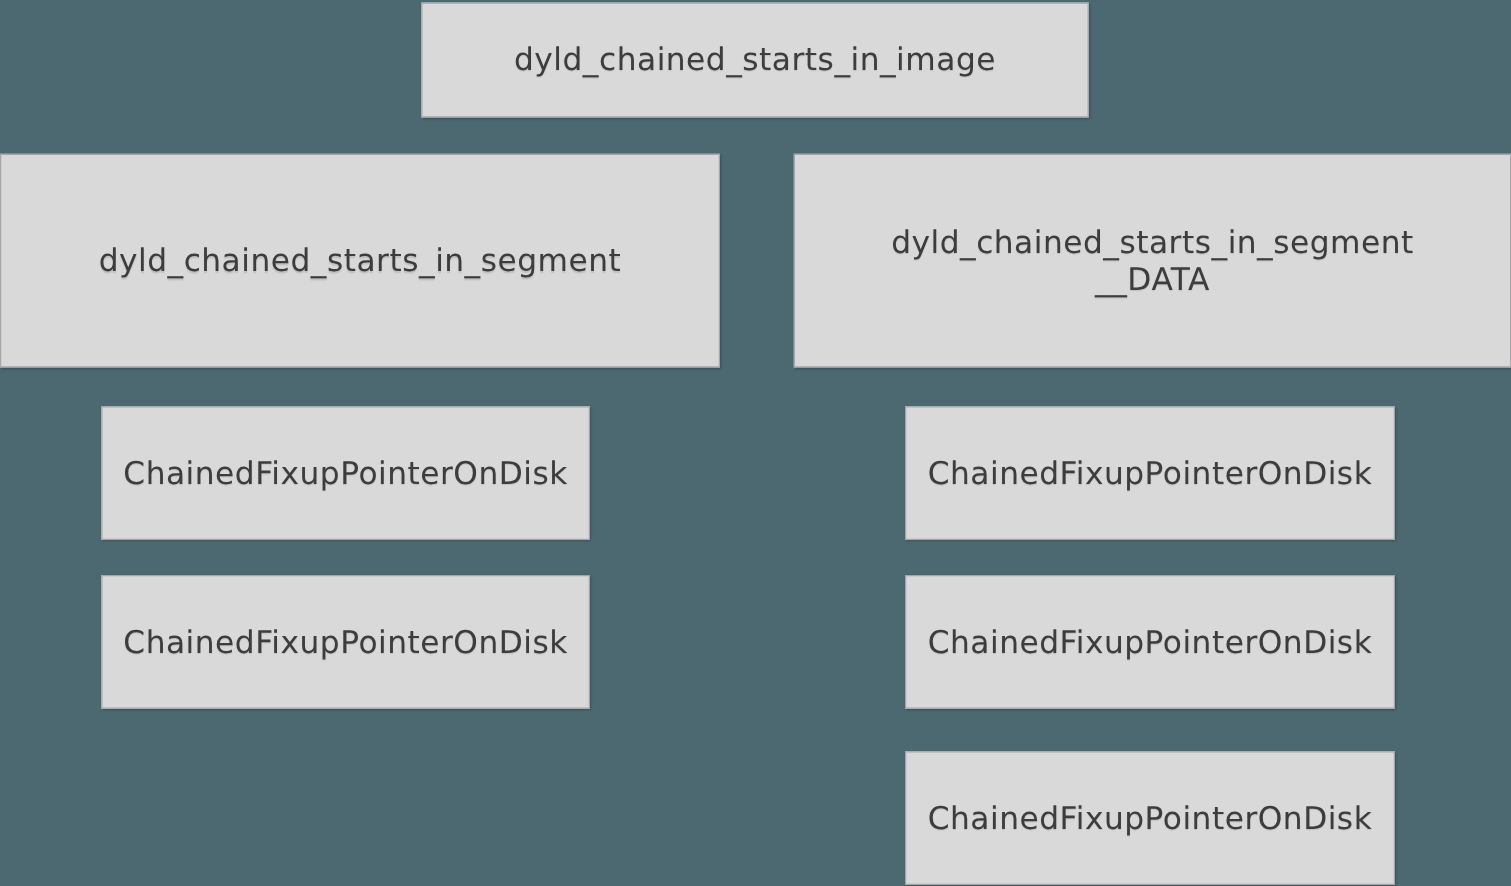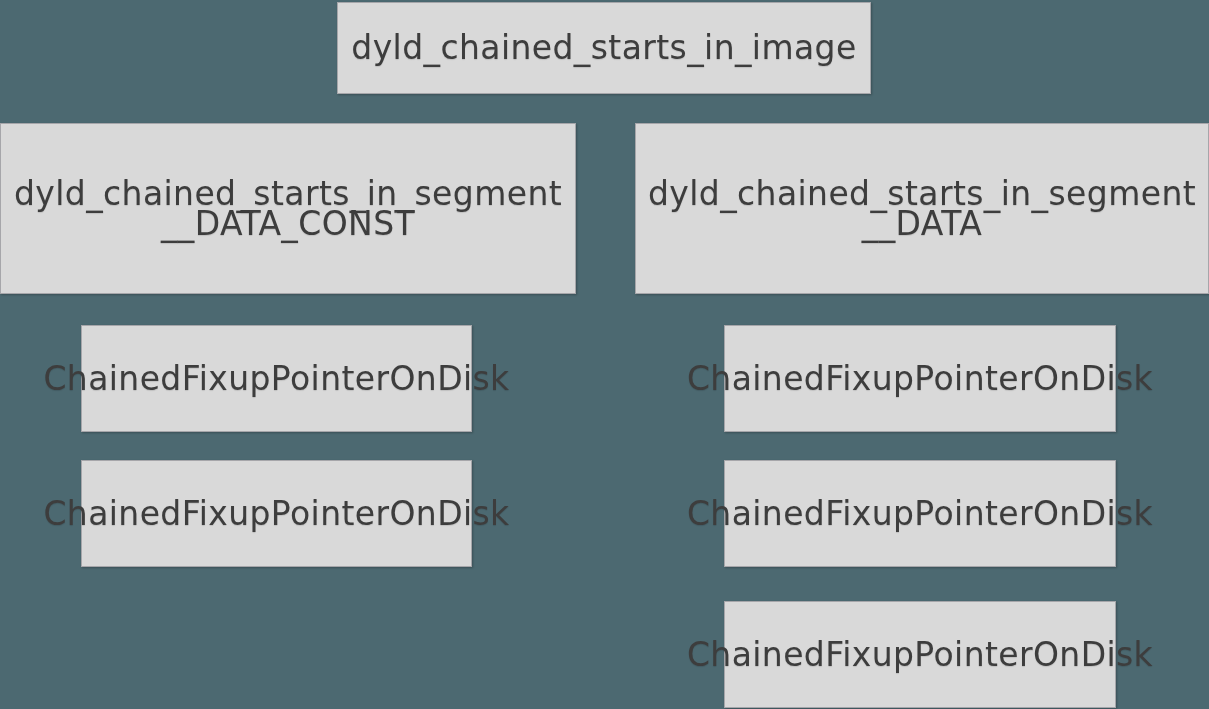--- a/index.html
+++ b/index.html
@@ -19,21 +19,21 @@
     position: absolute;
     box-sizing: border-box;
     background: #d9d9d9;
     border: 1px solid #a6a6aa;
     box-shadow: 1px 1px 2px rgba(0,0,0,0.25);
     color: #3d3d3d;
     display: flex;
     flex-direction: column;
     align-items: center;
     justify-content: center;
-    font-size: 33px;
+    font-size: 25px;
     letter-spacing: 0.4px;
     text-align: center;
     text-shadow: 0 1px 1px rgba(0,0,0,0.12);
     white-space: nowrap;
   }
   .node .line { line-height: 30px; }
   .segment-node { }
 
   .root-node      { left: 337px; top: 2px;   width: 534px; height: 92px; }
   .segment-left   { left: 0px;   top: 123px; width: 576px; height: 171px; }
@@ -49,21 +49,20 @@
 <body>
 
 <div class="stage">
 
   <div class="node root-node">
     <div class="line">dyld_chained_starts_in_image</div>
   </div>
 
   <div class="node segment-node segment-left">
     <div class="line">dyld_chained_starts_in_segment</div>
-    <div class="line">__DATA_CONST</div>
   </div>
 
   <div class="node segment-node segment-right">
     <div class="line">dyld_chained_starts_in_segment</div>
     <div class="line">__DATA</div>
   </div>
 
   <div class="node ptr-left-0">
     <div class="line">ChainedFixupPointerOnDisk</div>
   </div>

